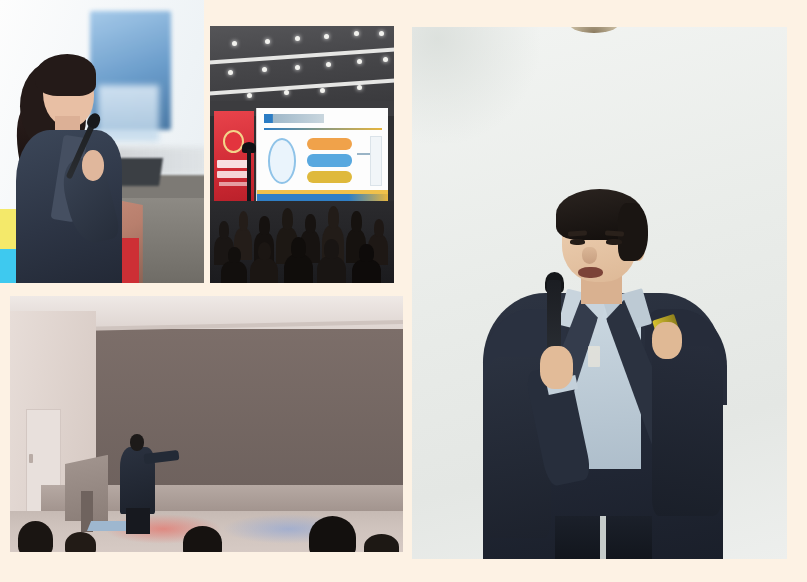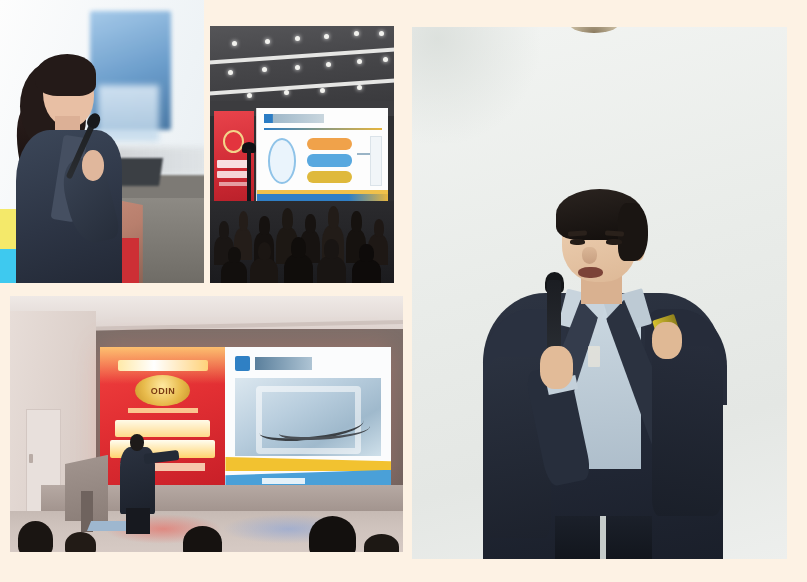--- a/index.html
+++ b/index.html
@@ -653,42 +653,20 @@
 
   <div class="photo" id="p3">
     <div class="backwall"></div>
     <div class="ceil"></div>
     <div class="ceil-edge"></div>
     <div class="lwall"></div>
     <div class="door">
       <div class="knob"></div>
     </div>
 
-    <div class="screen">
-      <div class="scr-left">
-        <div class="sparkle"></div>
-        <div class="kv"></div>
-        <div class="odin">ODIN</div>
-        <div class="odin-sub"></div>
-        <div class="t1"></div>
-        <div class="t2"></div>
-        <div class="t3"></div>
-      </div>
-      <div class="scr-right">
-        <div class="logo"></div>
-        <div class="logotext"></div>
-        <div class="photo-in">
-          <div class="hose"></div>
-          <div class="hose2"></div>
-        </div>
-        <div class="yband"></div>
-        <div class="bband"></div>
-        <div class="url"></div>
-      </div>
-    </div>
 
     <div class="stage"></div>
     <div class="floor"></div>
     <div class="glowr"></div>
     <div class="glowb"></div>
     <div class="lectern"></div>
     <div class="lectern-stem"></div>
     <div class="lap"></div>
     <div class="sp-body"></div>
     <div class="sp-arm"></div>

